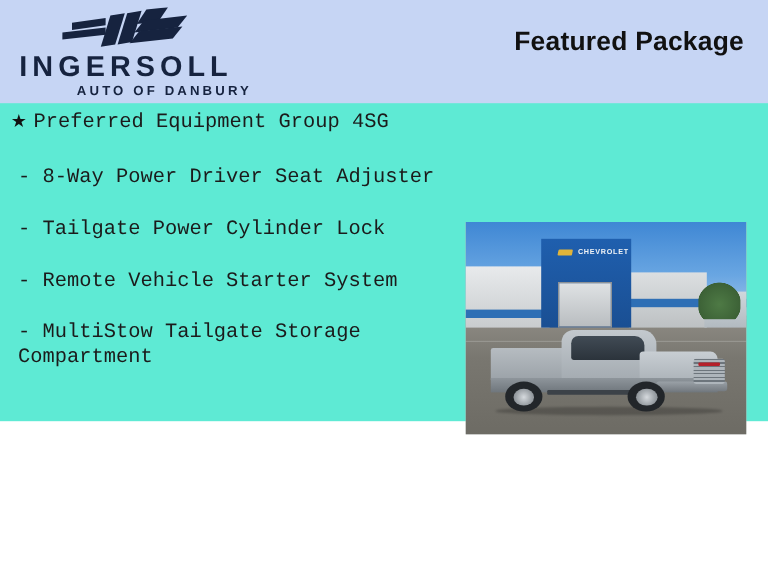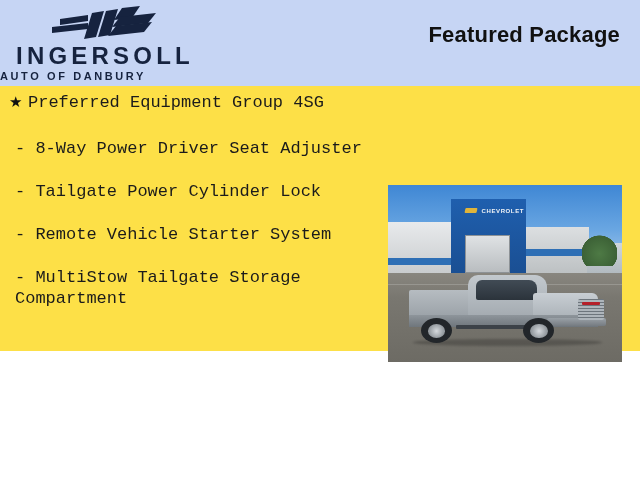--- a/index.html
+++ b/index.html
@@ -12,21 +12,21 @@
     height: 480px;
     overflow: hidden;
     font-family: "Liberation Sans", sans-serif;
     -webkit-font-smoothing: antialiased;
   }
 
   #slide {
     position: relative;
     width: 640px;
     height: 351px;
-    background: #fde047;
+    background: #5eead4;
   }
 
   
   .header-band {
     position: absolute;
     left: 0;
     top: 0;
     width: 640px;
     height: 86px;
     background: #c6d5f4;
@@ -60,21 +60,21 @@
     color: #16233f;
     line-height: 1;
     white-space: nowrap;
   }
 
   .brand-sub {
     position: absolute;
     left: 0;
     top: 69px;
     width: 210px;
-    text-align: left;
+    text-align: right;
     font-size: 11px;
     font-weight: bold;
     letter-spacing: 2.6px;
     color: #16233f;
     line-height: 1;
     white-space: nowrap;
   }
 
   .header-title {
     position: absolute;

